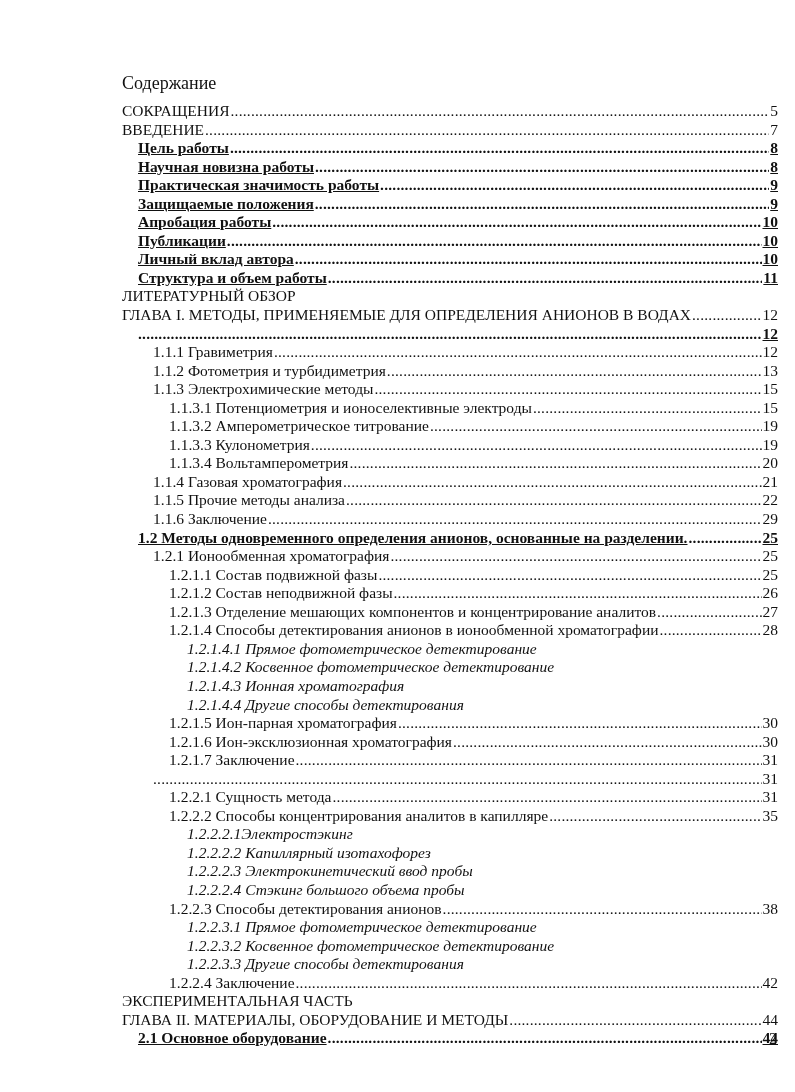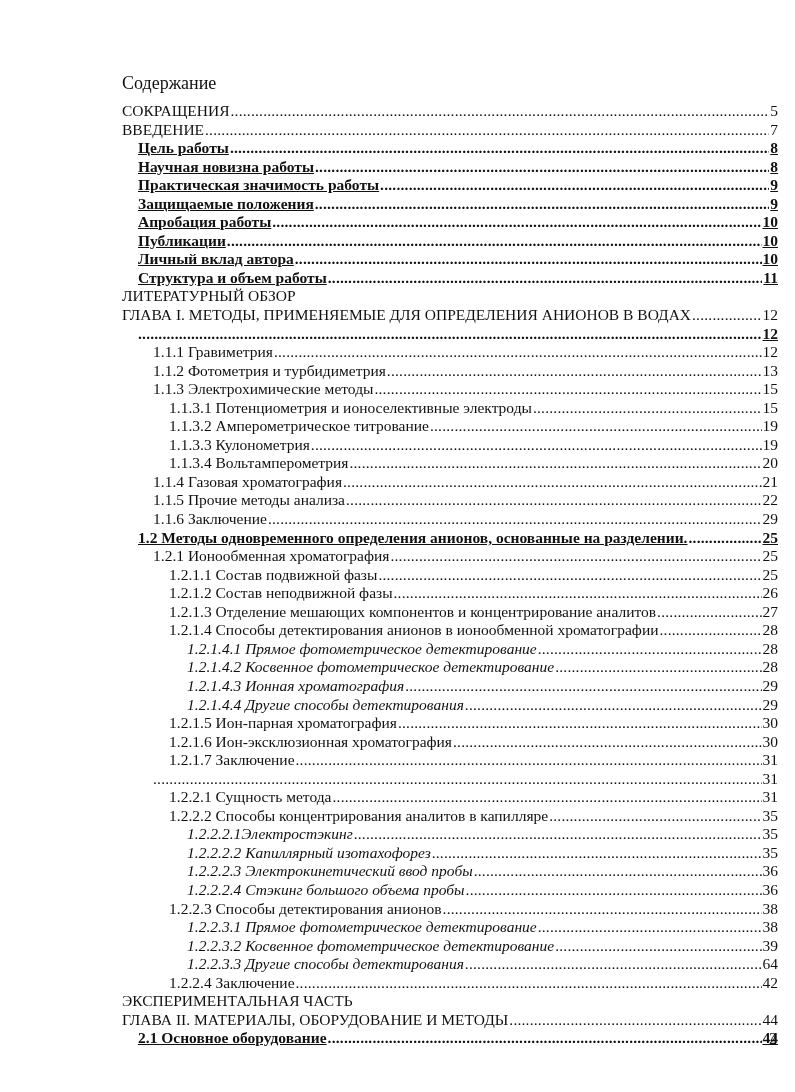--- a/index.html
+++ b/index.html
@@ -65,21 +65,21 @@
     .toc-row .page-num {
       flex: 0 0 auto;
       padding-left: 1px;
       text-align: right;
     }
 
     .lvl0 { padding-left: 0; }
     .lvl1 { padding-left: 16px; }
     .lvl2 { padding-left: 31px; }
     .lvl3 { padding-left: 47px; }
-    .lvl4 { padding-left: 65px; }
+    .lvl4 { padding-left: 65px; flex-direction: column; }
 
     .bold { font-weight: bold; text-decoration: underline; }
     .italic .label { font-style: italic; }
 
     .footer-page-number {
       position: absolute;
       right: 18px;
       top: 1030px;
       font-size: 16px;
     }

